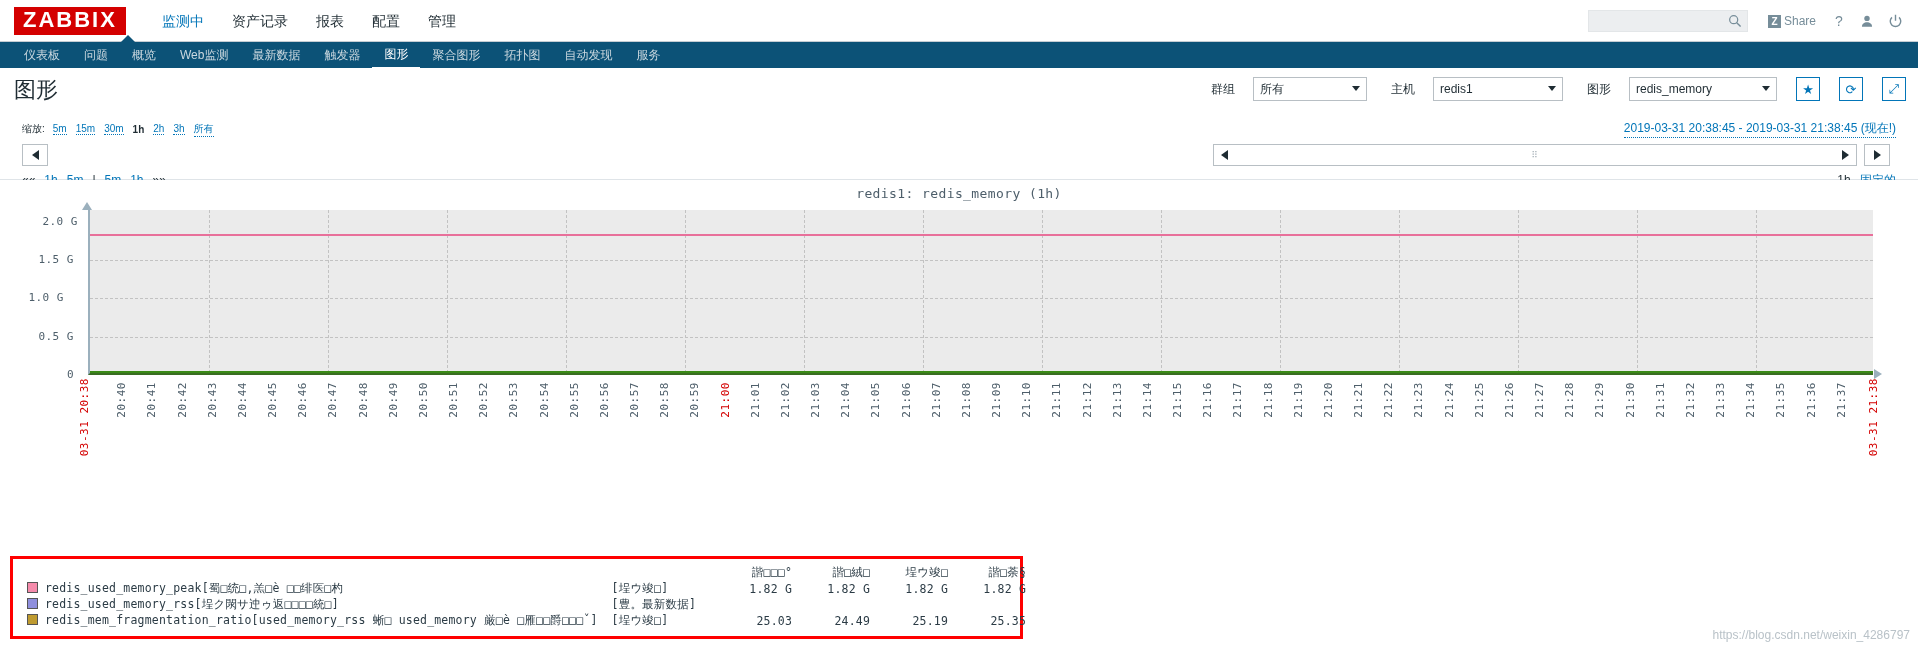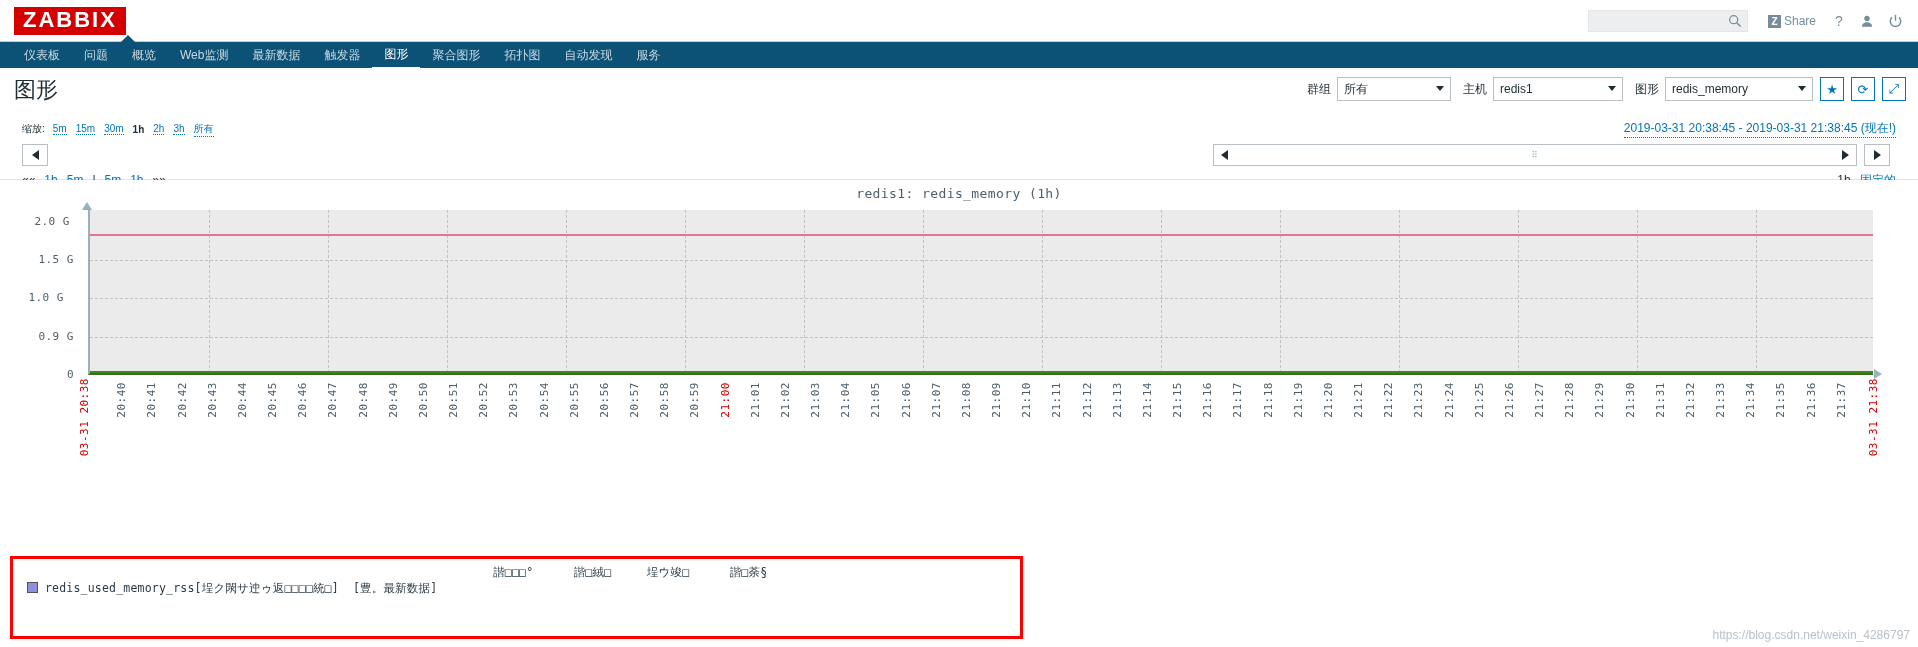--- a/index.html
+++ b/index.html
@@ -130,21 +130,21 @@
     position: relative;
     height: 44px;
     background: #fff;
     display: flex;
     align-items: center;
     padding-left: 14px;
   }
   .ptitle { font-size: 22px; color: #1f2c33; font-weight: normal; }
   .filters {
     position: absolute; right: 12px; top: 9px;
-    display: flex; align-items: center; gap: 0;
+    display: flex; align-items: center; gap: 12px;
   }
   .flabel { font-size: 12px; color: #1f2c33; margin: 0 6px 0 12px; }
   .fselect {
     height: 24px;
     border: 1px solid #b8bfc4;
     background: #fff;
     display: flex; align-items: center;
     padding-left: 6px;
     font-size: 12px; color: #1f2c33;
     position: relative;
@@ -397,20 +397,27 @@
     font-family: "Liberation Sans", sans-serif;
   }
 </style>
 </head>
 <body>
 
 <div id="page">
 
   <div class="topbar">
     <div class="logo">ZABBIX</div>
+    <div class="mainmenu">
+      <div class="mitem sel">监测中</div>
+      <div class="mitem">资产记录</div>
+      <div class="mitem">报表</div>
+      <div class="mitem">配置</div>
+      <div class="mitem">管理</div>
+    </div>
     <div class="topright">
       <div class="searchbox">
         <input type="text" placeholder="" style="">
         <span class="search-ic">
           <svg width="14" height="14" viewBox="0 0 16 16">
               <circle cx="6.5" cy="6.5" r="4.6" fill="none" stroke="#768d99" stroke-width="1.4"></circle>
               <line x1="10" y1="10" x2="14.4" y2="14.4" stroke="#768d99" stroke-width="1.6"></line>
             </svg>
         </span>
       </div>
@@ -522,24 +529,24 @@
     </div>
   </div>
 
   <div class="chartarea">
     <div class="chart-title">redis1: redis_memory (1h)</div>
 
     <div class="arrow-up"></div>
     <div class="arrow-right"></div>
 
     <div id="yticks">
-        <div class="yaxis-lbl" style="left: 10px; top: 34.5116px;">2.0 G</div>
+        <div class="yaxis-lbl" style="left: 18px; top: 34.5116px;">2.0 G</div>
         <div class="yaxis-lbl" style="left: 14px; top: 72.8837px;">1.5 G</div>
         <div class="yaxis-lbl" style="left: 4px; top: 111.256px;">1.0 G</div>
-        <div class="yaxis-lbl" style="left: 14px; top: 149.628px;">0.9 G</div>
+        <div class="yaxis-lbl" style="left: 14px; top: 149.628px;">0.5 G</div>
         <div class="yaxis-lbl" style="left: 14px; top: 188px;">0</div>
       </div>
 
     <div class="plot">
       <div id="gridlines">
           <div class="hgrid" style="top: 126.628px;"></div>
           <div class="hgrid" style="top: 88.2558px;"></div>
           <div class="hgrid" style="top: 49.8837px;"></div>
           <div class="vgrid" style="left: 119px;"></div>
           <div class="vgrid" style="left: 238px;"></div>
@@ -630,26 +637,46 @@
           <tr>
         <td class="lname"></td>
         <td class="lfunc"></td>
         <td class="lhead">諧□□□°</td>
         <td class="lhead">諧□絨□</td>
         <td class="lhead">埕ウ竣□</td>
         <td class="lhead">諧□荼§</td>
       </tr>
       <tr>
         <td class="lname">
+          <span class="swatch" style="background:#f58bab"></span><span>redis_used_memory_peak[蜀□统□,羔□è □□绯医□杓</span>
+        </td>
+        <td class="lfunc">[埕ウ竣□]</td>
+        <td class="lval">1.82 G</td>
+        <td class="lval">1.82 G</td>
+        <td class="lval">1.82 G</td>
+        <td class="lval">1.82 G</td>
+      </tr>
+      <tr>
+        <td class="lname">
           <span class="swatch" style="background:#8f8fdd"></span><span>redis_used_memory_rss[埕ク閖サ迚ゥ返□□□□統□]</span>
         </td>
         <td class="lfunc">[豊。最新数据]</td>
         <td class="lval"></td>
         <td class="lval"></td>
         <td class="lval"></td>
         <td class="lval"></td>
       </tr>
+      <tr>
+        <td class="lname">
+          <span class="swatch" style="background:#bf9b30"></span><span>redis_mem_fragmentation_ratio[used_memory_rss 蜥□ used_memory 厳□è □雁□□爵□□□ˇ]</span>
+        </td>
+        <td class="lfunc">[埕ウ竣□]</td>
+        <td class="lval">25.03</td>
+        <td class="lval">24.49</td>
+        <td class="lval">25.19</td>
+        <td class="lval">25.35</td>
+      </tr>
     </tbody>
       </table>
   </div>
 
   <div class="watermark">https://blog.csdn.net/weixin_4286797</div>
 </div>
 
 </body></html>

